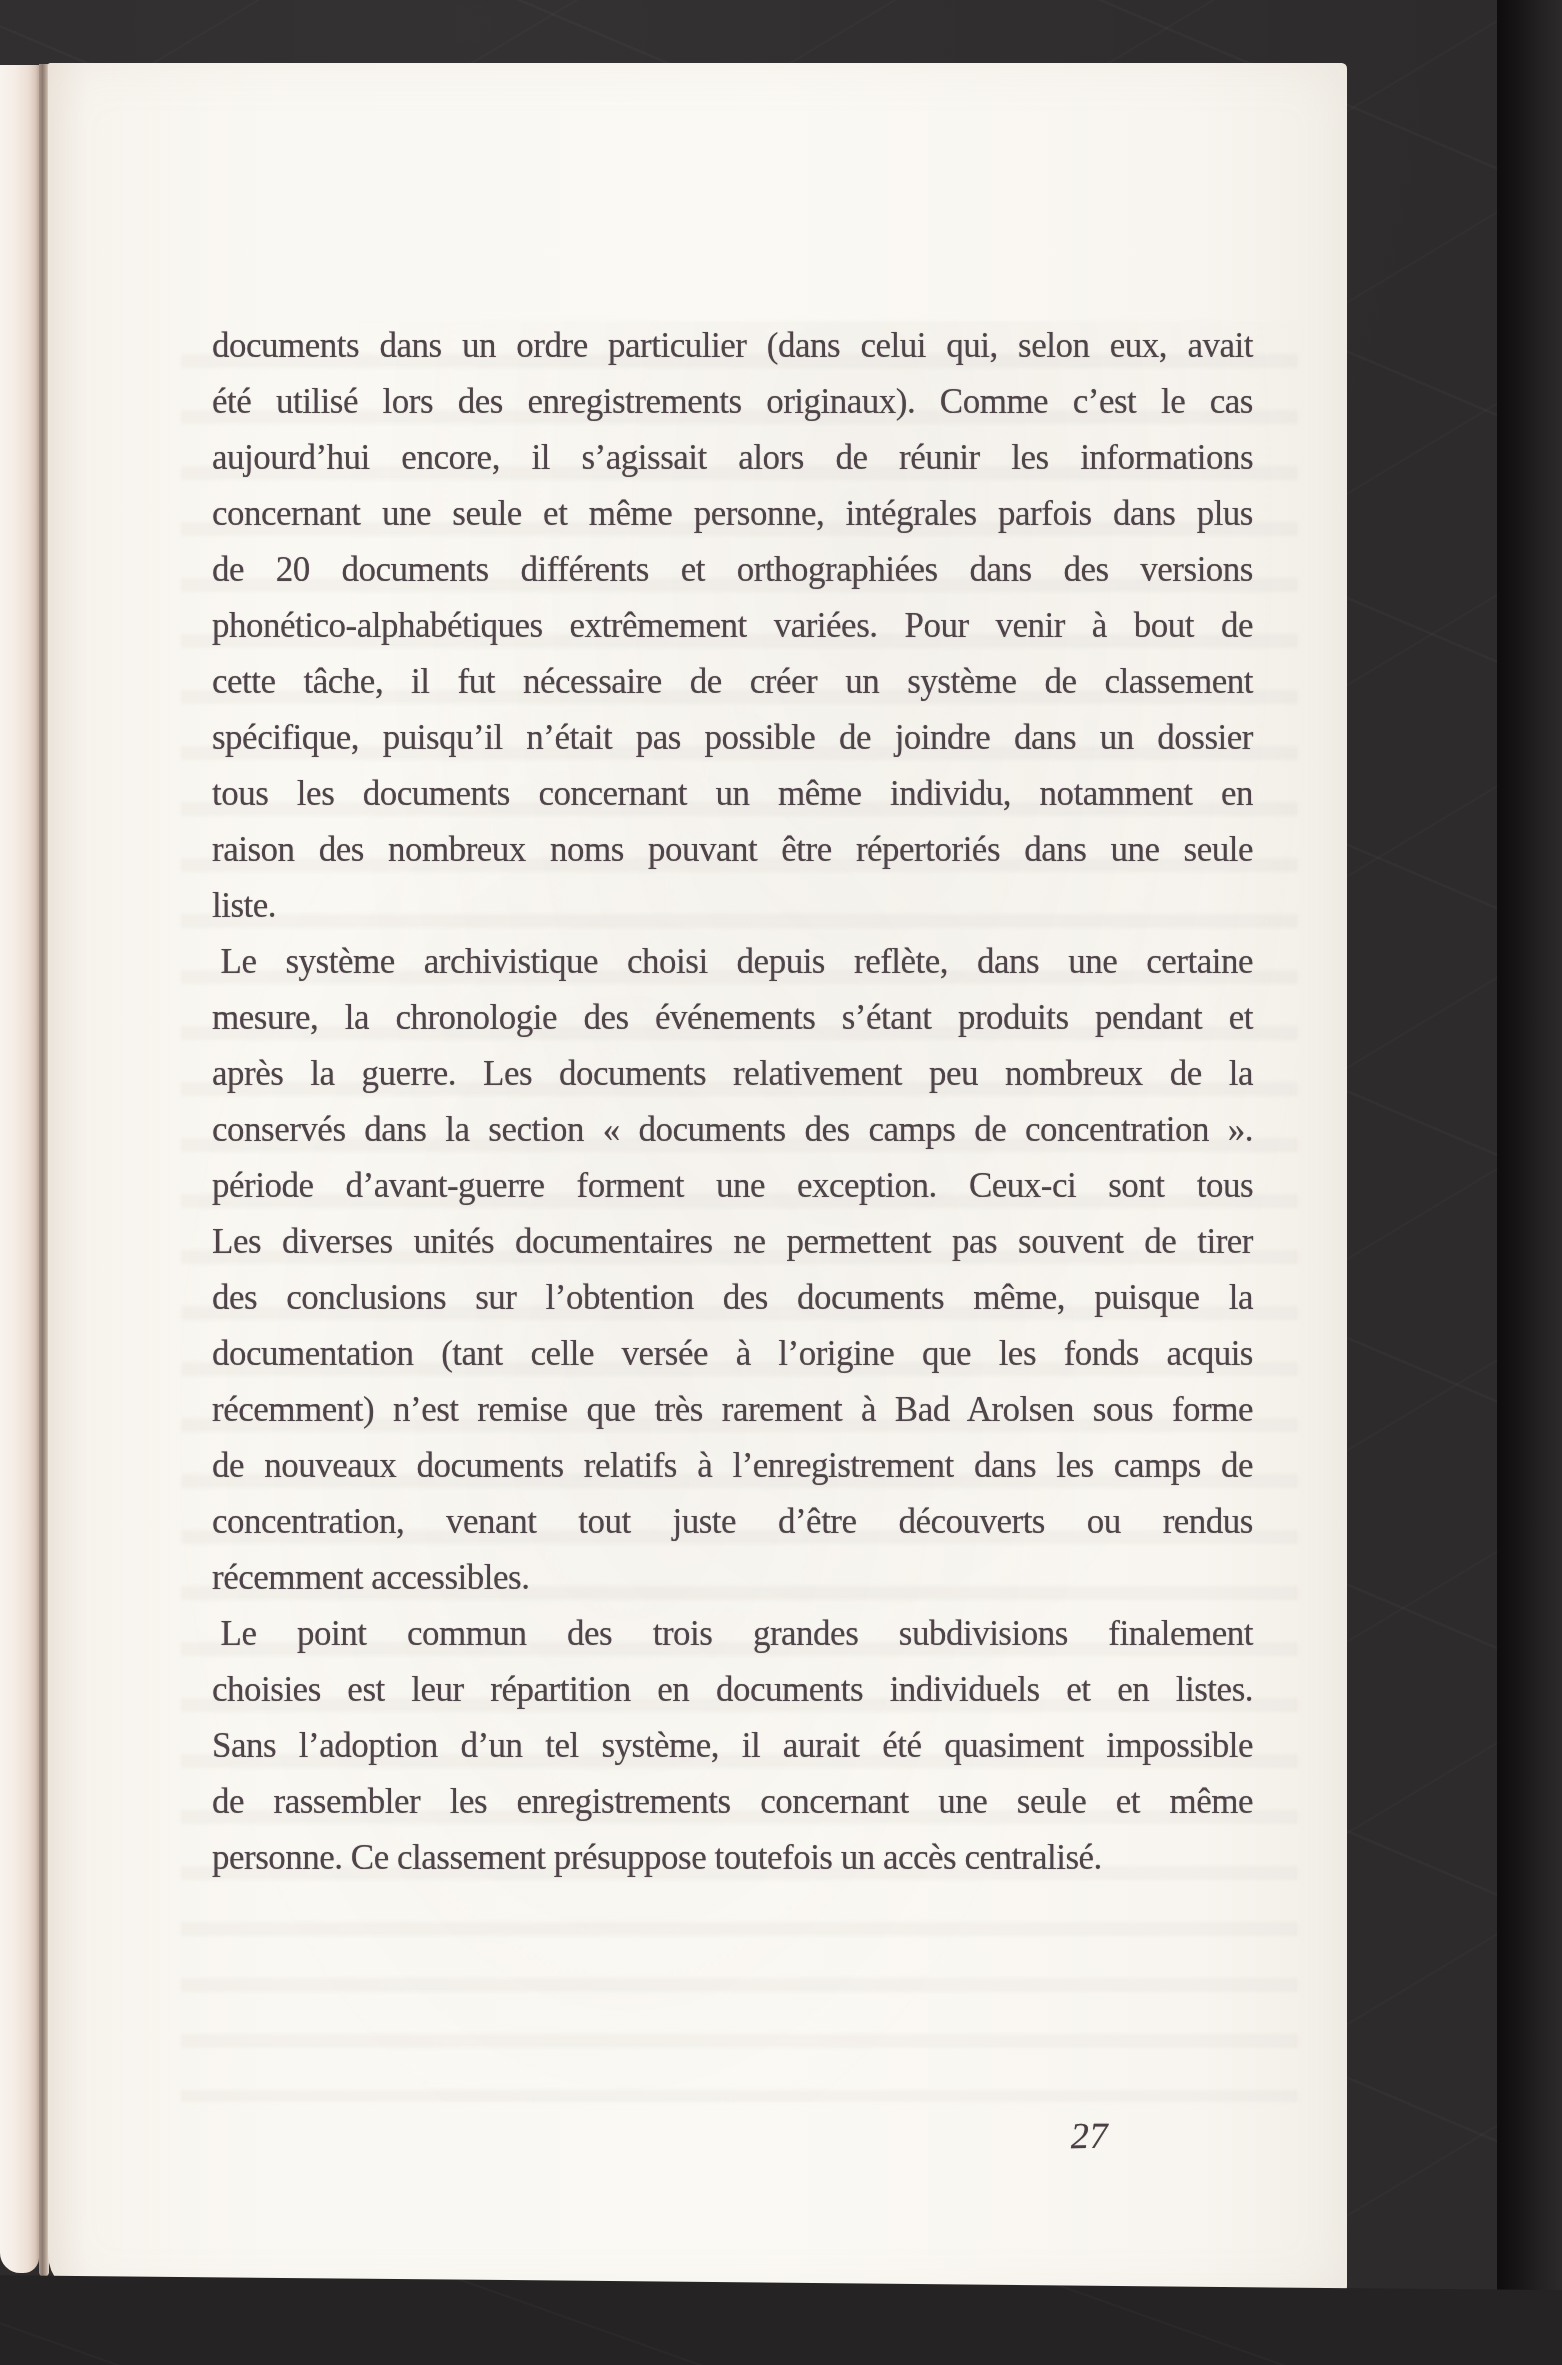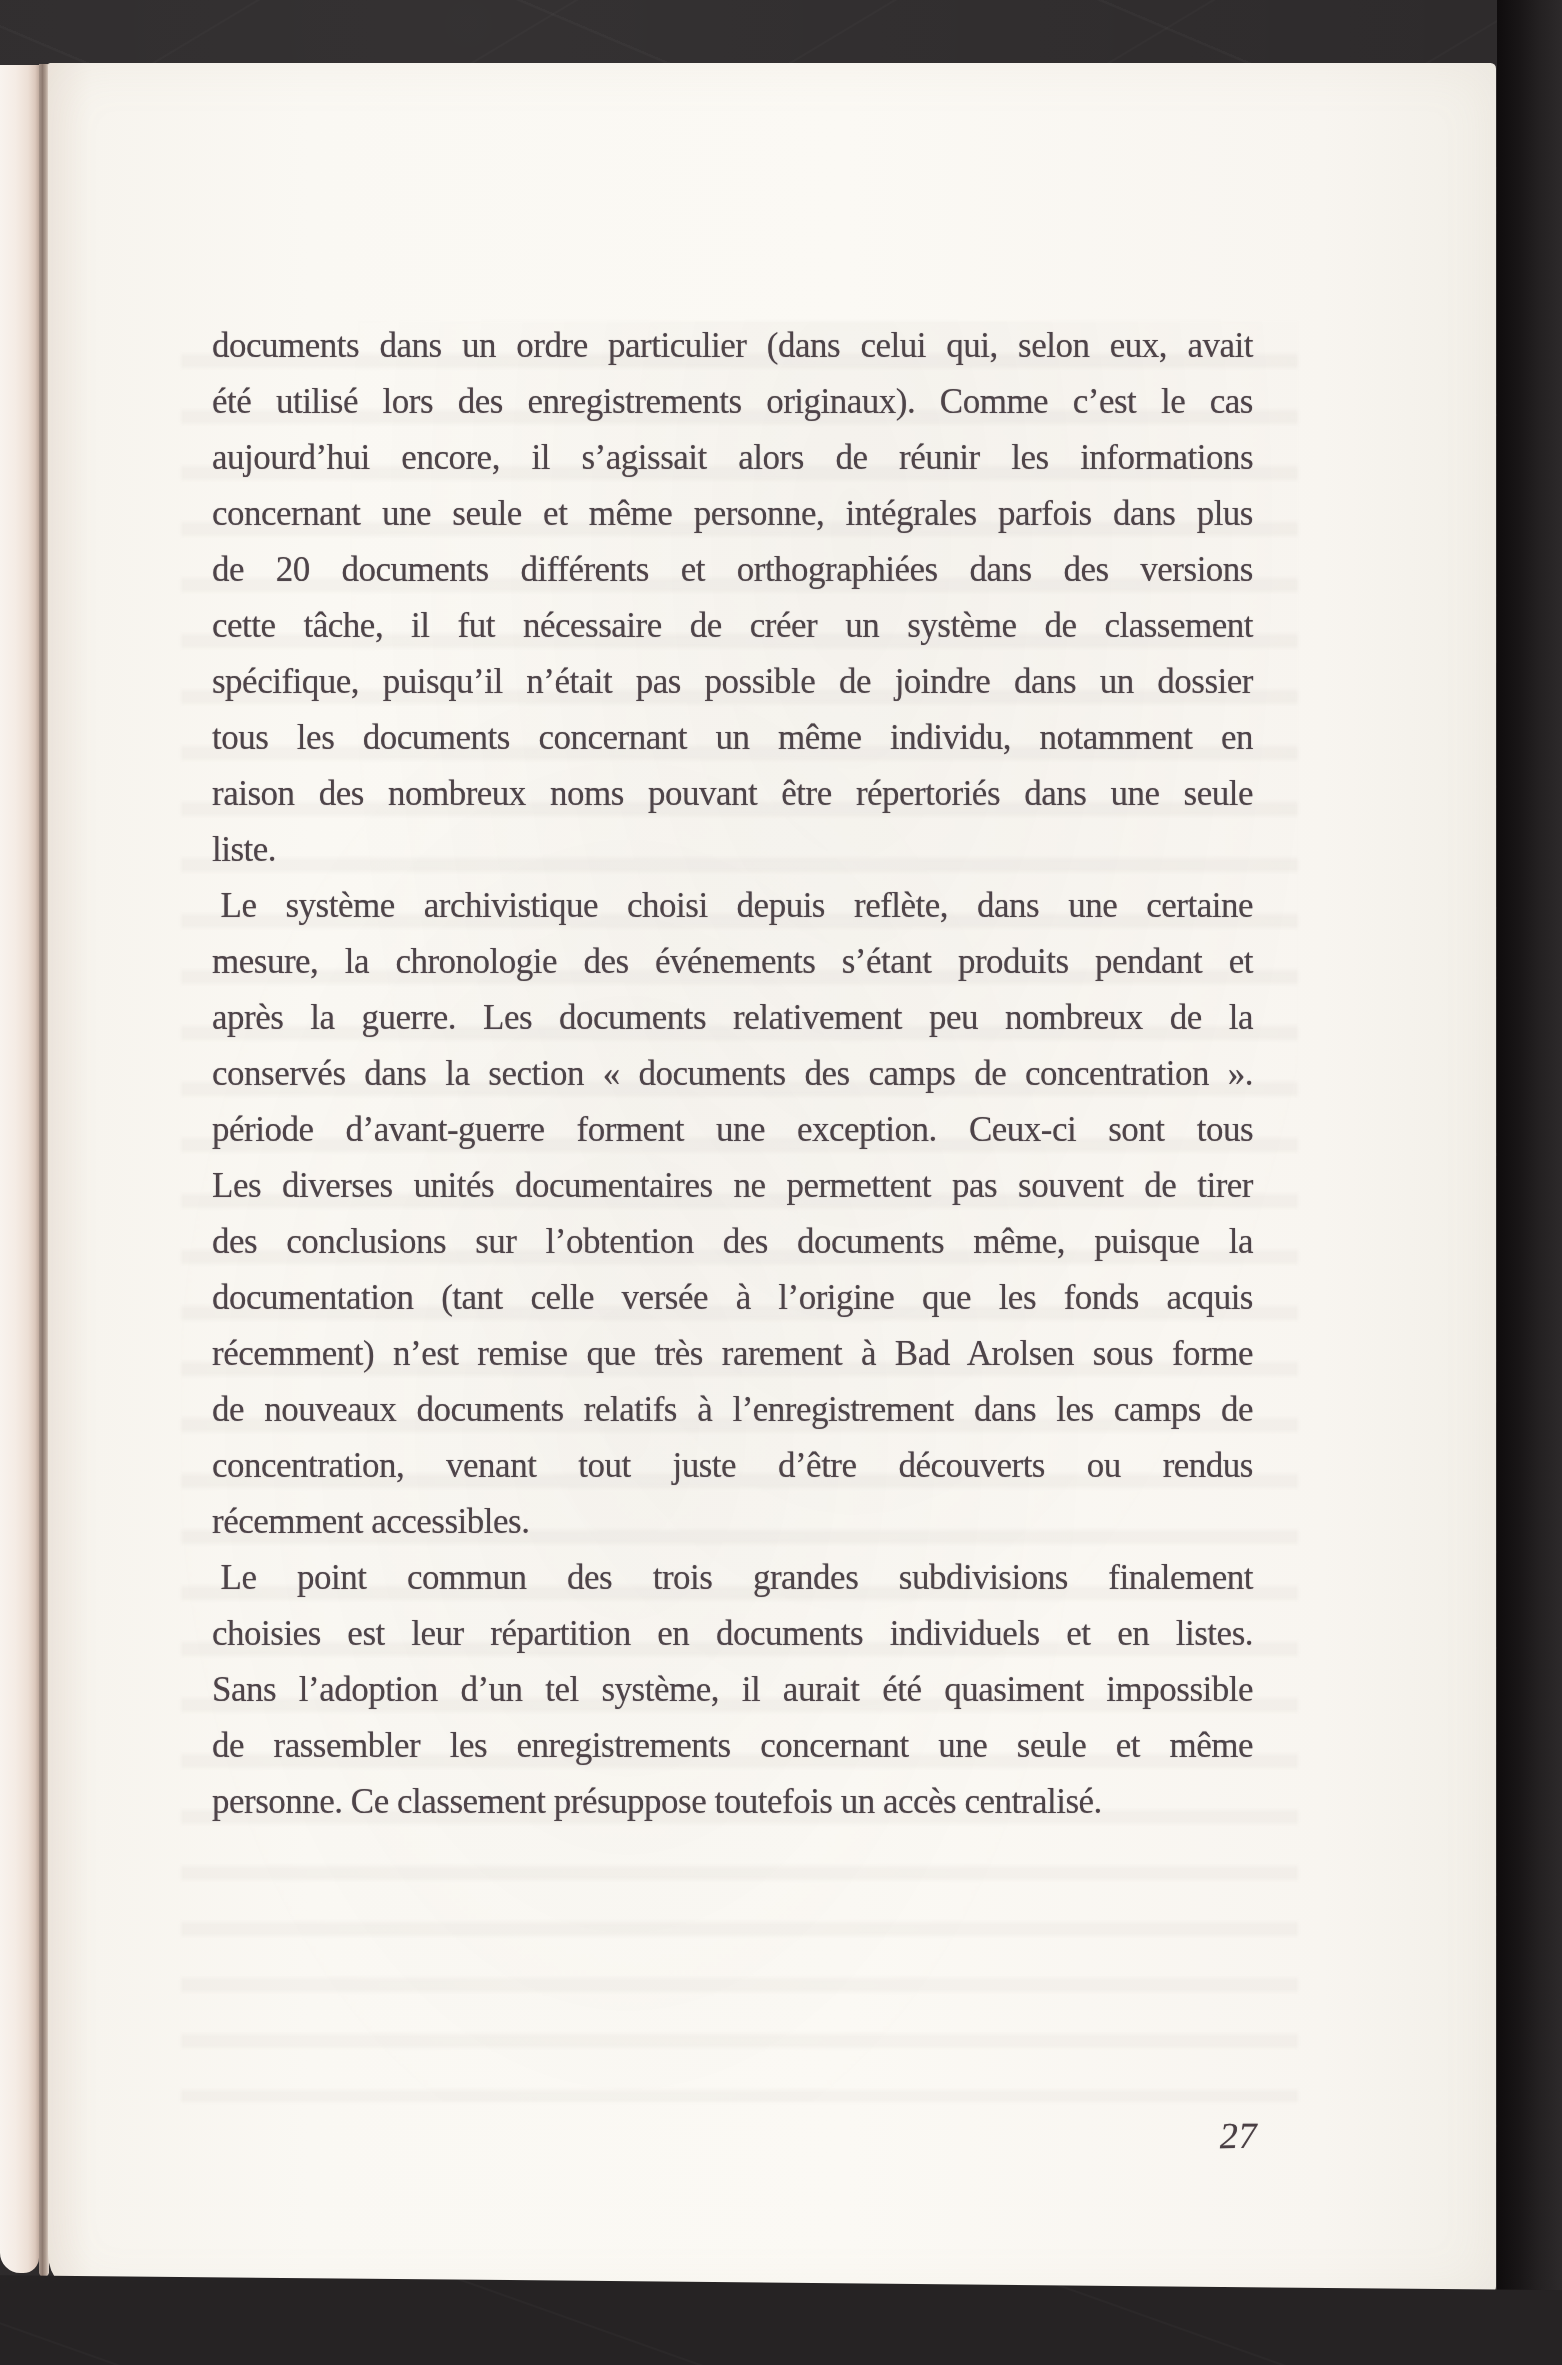--- a/index.html
+++ b/index.html
@@ -25,21 +25,21 @@
     background: linear-gradient(90deg, #f8f3ee 0%, #f5ece5 40%, #ecdfd5 72%, #dcc9bd 90%, #c0ab9e 100%);
     border-radius: 0 0 15.6px 20.3px;
   }
   .gutter-line {
     position: absolute; left: 39px; top: 64px; width: 10.2px; height: 2213px; z-index: 2;
     background: linear-gradient(90deg, #a5948a 0%, #8d7a70 35%, #b3a296 70%, #e5d9cf 100%);
     border-radius: 0 0 4.7px 4.7px;
   }
   
   .page {
-    position: absolute; left: 48px; top: 63px; width: 1448px; height: 2234px; z-index: 3;
+    position: absolute; left: 48px; top: 63px; width: 1299px; height: 2234px; z-index: 3;
     background: linear-gradient(90deg, #efe8e0 0%, #f7f4ee 3%, #faf8f3 18%, #fbf9f4 55%, #f8f5f0 88%, #f2efe8 100%);
     border-radius: 2.3px 5.5px 11px 43px;
     box-shadow: inset 0 0 55px rgba(175,155,135,0.10);
   }
   
   .ghosting {
     position: absolute; left: 133px; top: 258px; width: 1117px; height: 1781px;
     background:
       repeating-linear-gradient(180deg, transparent 0 31px, rgba(128,115,108,0.05) 35px 45px, transparent 49px 56px),
       radial-gradient(ellipse at 60% 12%, rgba(120,108,100,0.05), transparent 55%),
@@ -91,20 +91,21 @@
 
 <div class="page">
   <div class="ghosting"></div>
   <div class="text-block">
       <div class="para">
         <div class="line">documents dans un ordre particulier (dans celui qui, selon eux, avait</div>
         <div class="line">été utilisé lors des enregistrements originaux). Comme c’est le cas</div>
         <div class="line">aujourd’hui encore, il s’agissait alors de réunir les informations</div>
         <div class="line">concernant une seule et même personne, intégrales parfois dans plus</div>
         <div class="line">de 20 documents différents et orthographiées dans des versions</div>
+        <div class="line">phonético-alphabétiques extrêmement variées. Pour venir à bout de</div>
         <div class="line">cette tâche, il fut nécessaire de créer un système de classement</div>
         <div class="line">spécifique, puisqu’il n’était pas possible de joindre dans un dossier</div>
         <div class="line">tous les documents concernant un même individu, notamment en</div>
         <div class="line">raison des nombreux noms pouvant être répertoriés dans une seule</div>
         <div class="line last">liste.</div>
       </div>
       <div class="para indent">
         <div class="line">Le système archivistique choisi depuis reflète, dans une certaine</div>
         <div class="line">mesure, la chronologie des événements s’étant produits pendant et</div>
         <div class="line">après la guerre. Les documents relativement peu nombreux de la</div>

